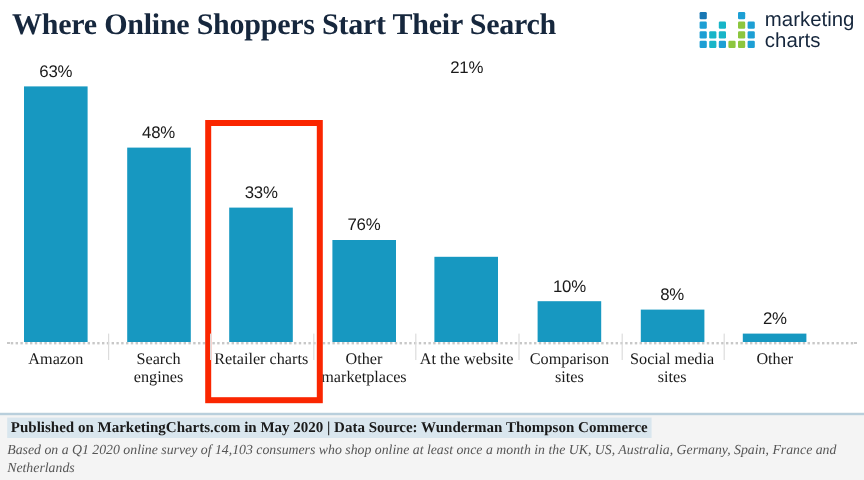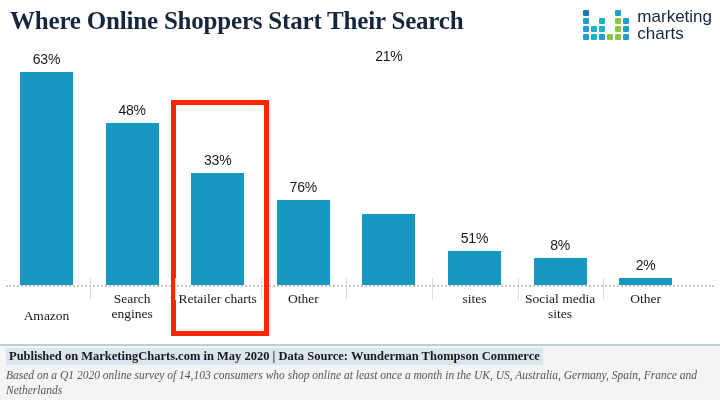--- a/index.html
+++ b/index.html
@@ -133,48 +133,51 @@
         </div>
         <div class="bar-slot" style="left: 276.8px; width: 53px;">
           <div class="bar-label">76%</div>
           <div class="bar" style="height: 84.6429px; background: rgb(23, 152, 193);"></div>
         </div>
         <div class="bar-slot" style="left: 362.4px; width: 53px; justify-content: space-between;">
           <div class="bar-label">21%</div>
           <div class="bar" style="height: 71.1px; background: rgb(23, 152, 193);"></div>
         </div>
         <div class="bar-slot" style="left: 448px; width: 53px;">
-          <div class="bar-label">51%</div>
+          <div class="bar-label">10%</div>
           <div class="bar" style="height: 33.8571px; background: rgb(23, 152, 193);"></div>
         </div>
         <div class="bar-slot" style="left: 533.6px; width: 53px;">
           <div class="bar-label">8%</div>
           <div class="bar" style="height: 27.0857px; background: rgb(23, 152, 193);"></div>
         </div>
         <div class="bar-slot" style="left: 619.2px; width: 53px;">
           <div class="bar-label">2%</div>
           <div class="bar" style="height: 6.77143px; background: rgb(23, 152, 193);"></div>
         </div>
       </div>
     <div id="cats">
-        <div class="cat-label" style="left: 7px; width: 79px; margin-top: 17px;">
+        <div class="cat-label" style="left: 7px; width: 79px;">
           <div>Amazon</div>
         </div>
         <div class="cat-label" style="left: 92.6px; width: 79px; font-family: Liberation Serif, serif;">
           <div>Search engines</div>
         </div>
         <div class="cat-label" style="left: 178.2px; width: 79px;">
           <div>Retailer charts</div>
         </div>
         <div class="cat-label" style="left: 263.8px; width: 79px;">
           <div>Other</div>
+          <div>marketplaces</div>
         </div>
         <div class="cat-label" style="left: 349.4px; width: 79px;">
+          <div>At the website</div>
         </div>
         <div class="cat-label" style="left: 435px; width: 79px;">
+          <div>Comparison</div>
           <div>sites</div>
         </div>
         <div class="cat-label" style="left: 520.6px; width: 79px;">
           <div>Social media</div>
           <div>sites</div>
         </div>
         <div class="cat-label" style="left: 606.2px; width: 79px;">
           <div>Other</div>
         </div>
       </div>

